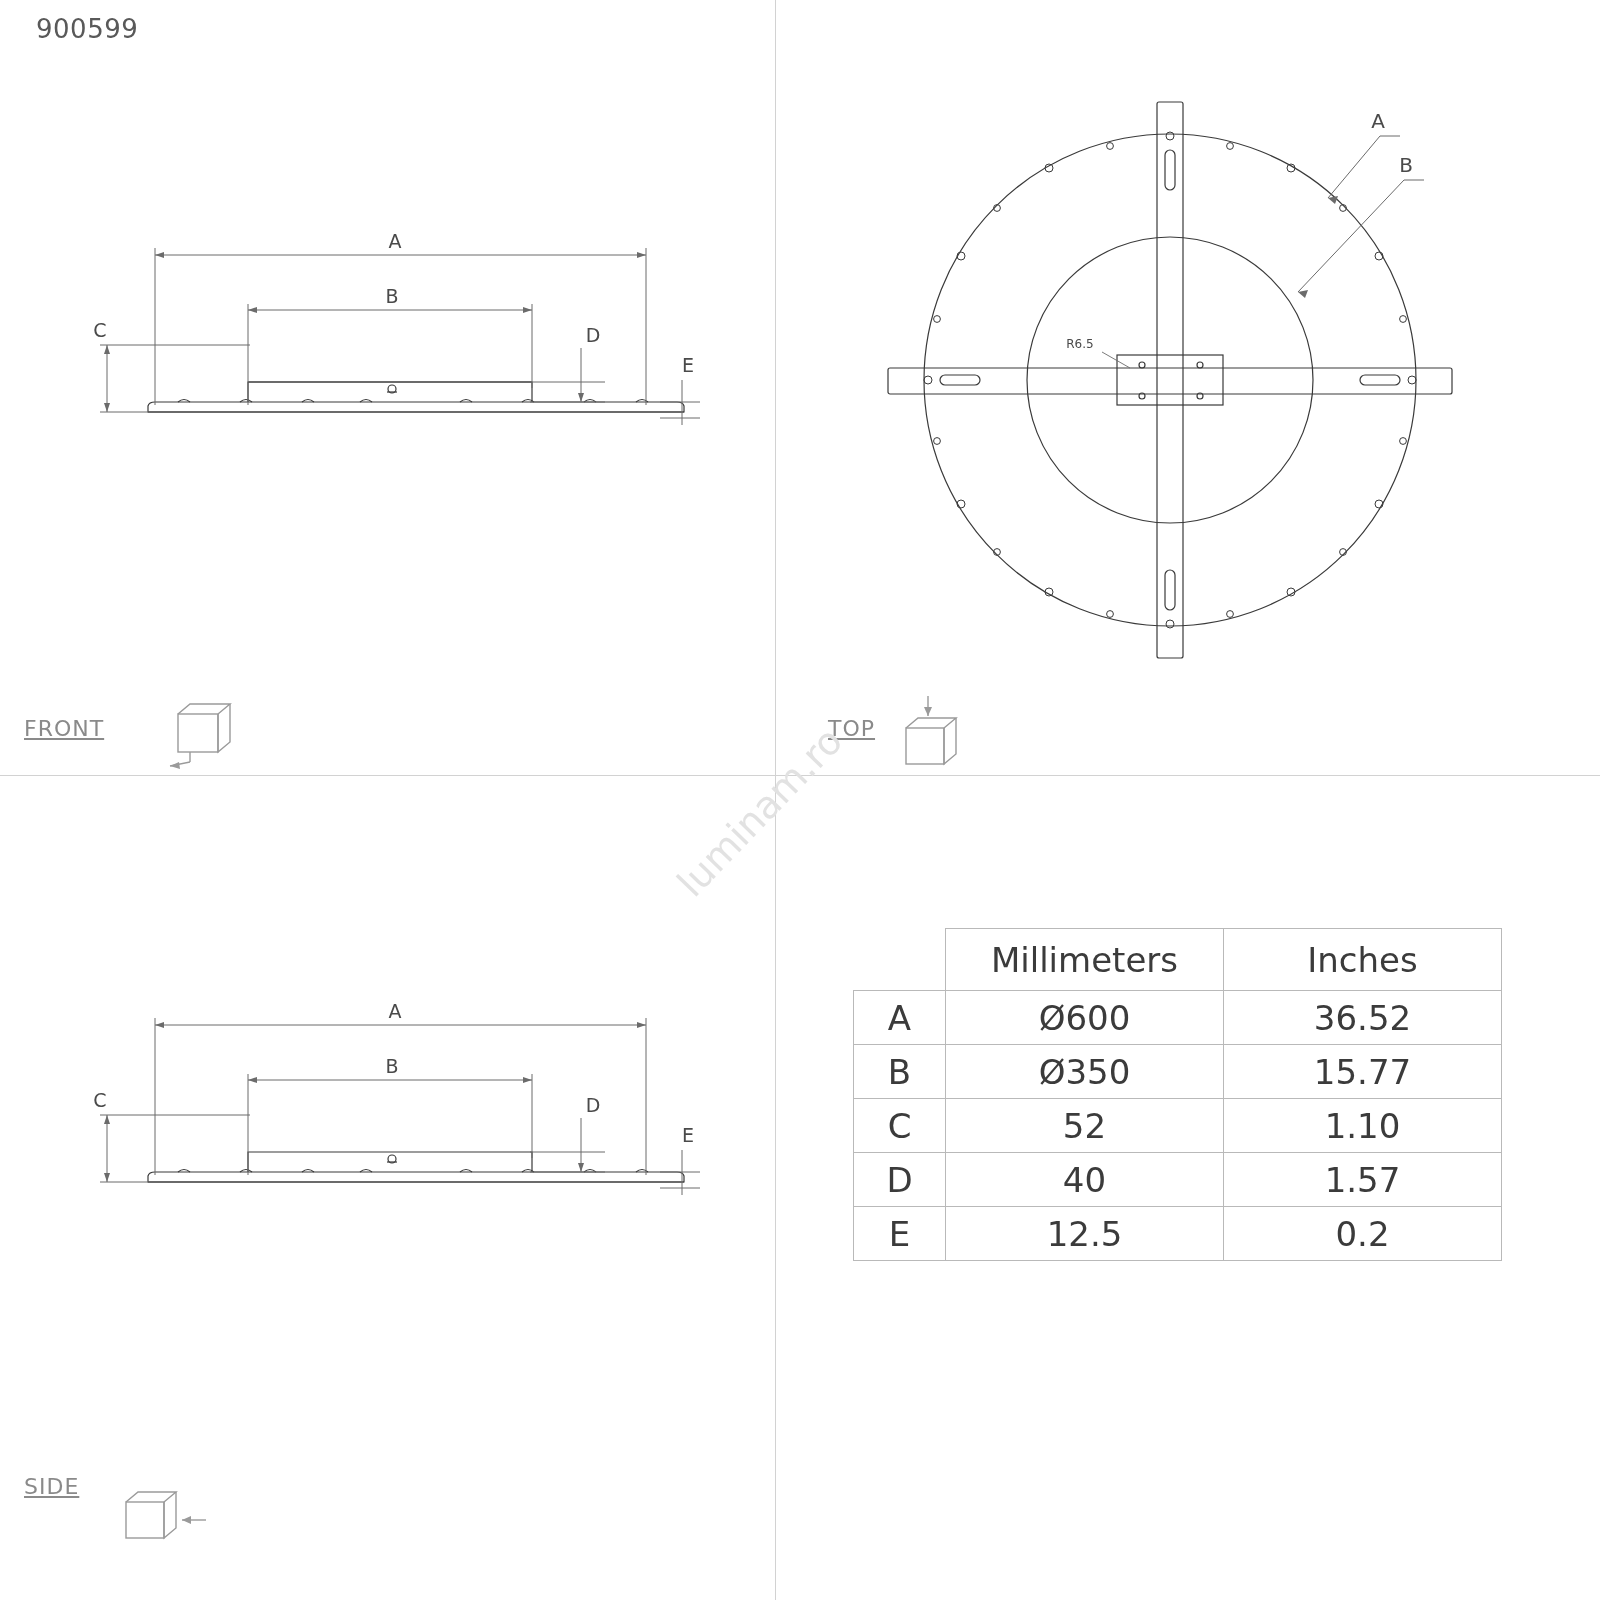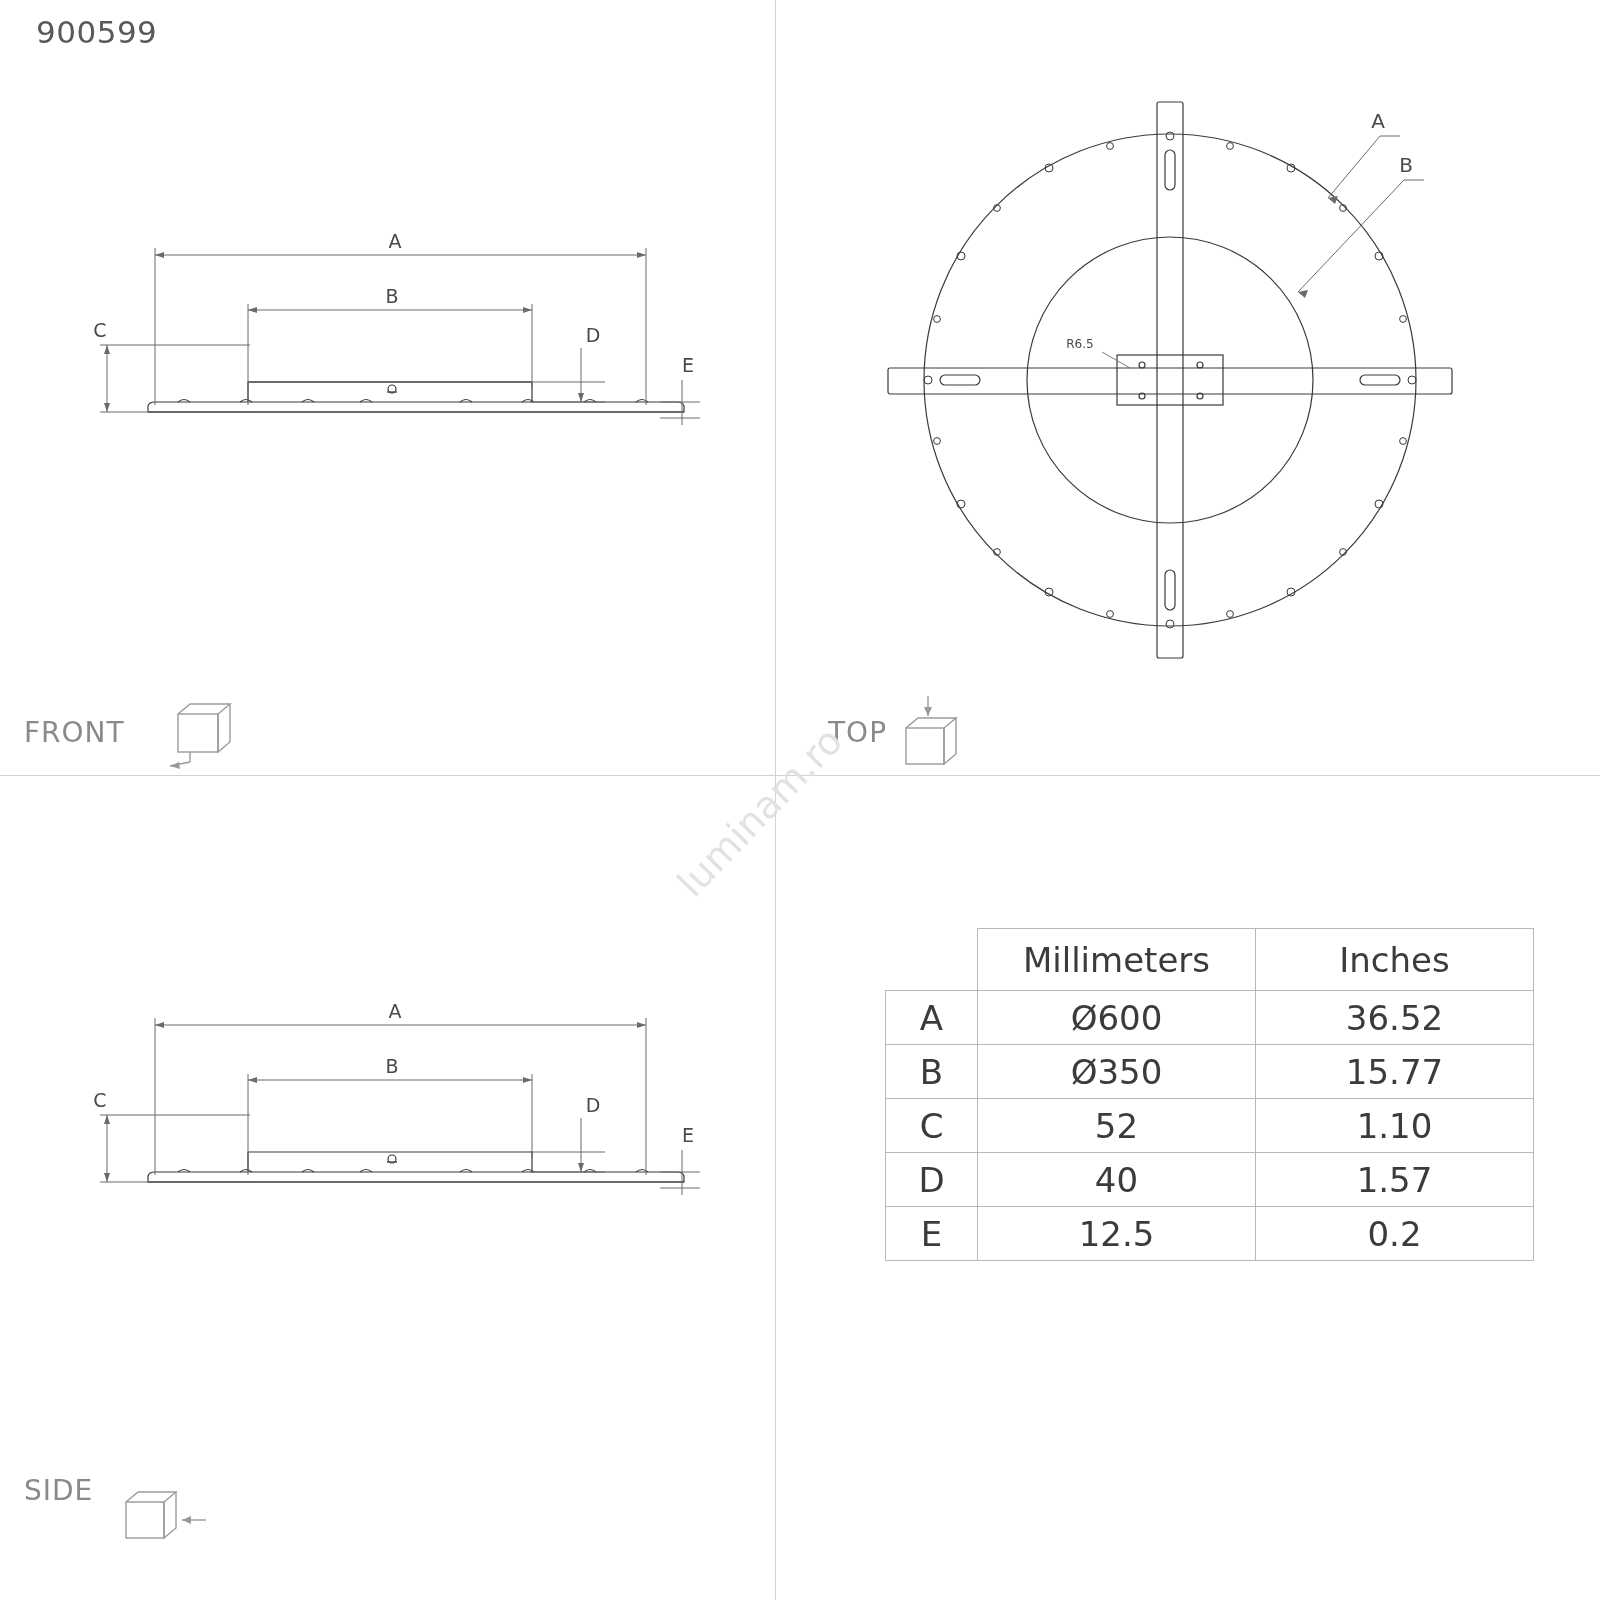--- a/index.html
+++ b/index.html
@@ -34,30 +34,31 @@
     top: 775px;
     width: 1600px;
     height: 1px;
     background: #d2d2d2;
   }
   
   .part-code {
     position: absolute;
     left: 36px;
     top: 14px;
-    font-size: 31px;
+    font-size: 26px;
     color: #595959;
     letter-spacing: 0.5px;
   }
   
   .view-label {
     position: absolute;
-    font-size: 28px;
+    font-size: 22px;
     color: #8a8a8a;
     letter-spacing: 1px;
+    text-decoration: underline;
   }
   .view-label.front { left: 24px; top: 716px; }
   .view-label.top   { left: 812px; top: 716px; margin-left: 16px; }
   .view-label.side  { left: 24px; top: 1474px; }
 
   .view-icon {
     position: absolute;
   }
   .view-icon.front { left: 160px; top: 700px; }
   .view-icon.top   { left: 890px; top: 694px; }
@@ -87,21 +88,20 @@
   .draw.side  { left: 60px; top: 980px; }
 
   
   .dim-table {
     position: absolute;
     left: 853px;
     top: 928px;
     border-collapse: collapse;
     font-size: 33px;
     color: #3b3b3b;
-    margin-left: 32px;
   }
   .dim-table td, .dim-table th {
     border: 1px solid #b9b9b9;
     text-align: center;
     font-weight: normal;
     padding: 0;
     height: 54px;
     box-sizing: border-box;
   }
   .dim-table .col-key { width: 92px; }

